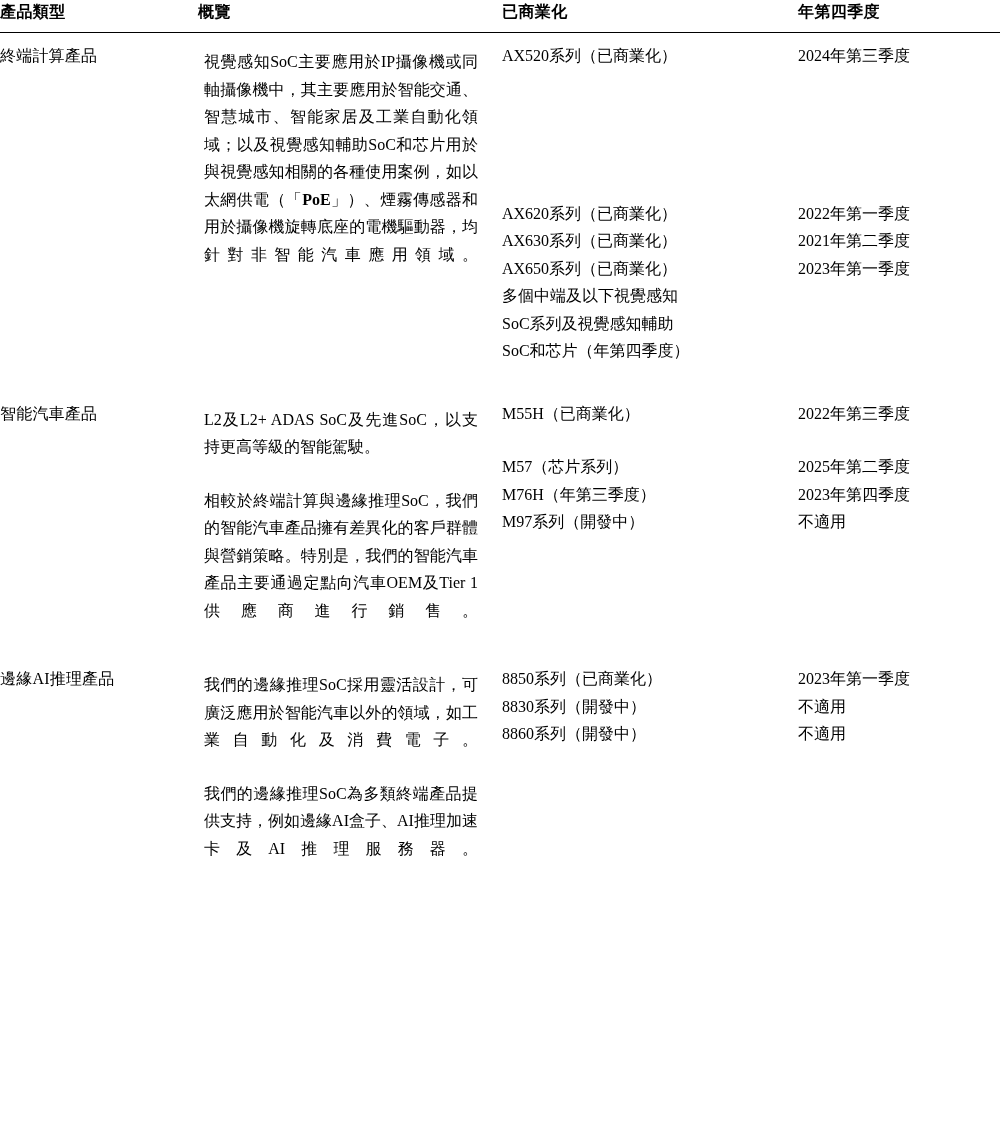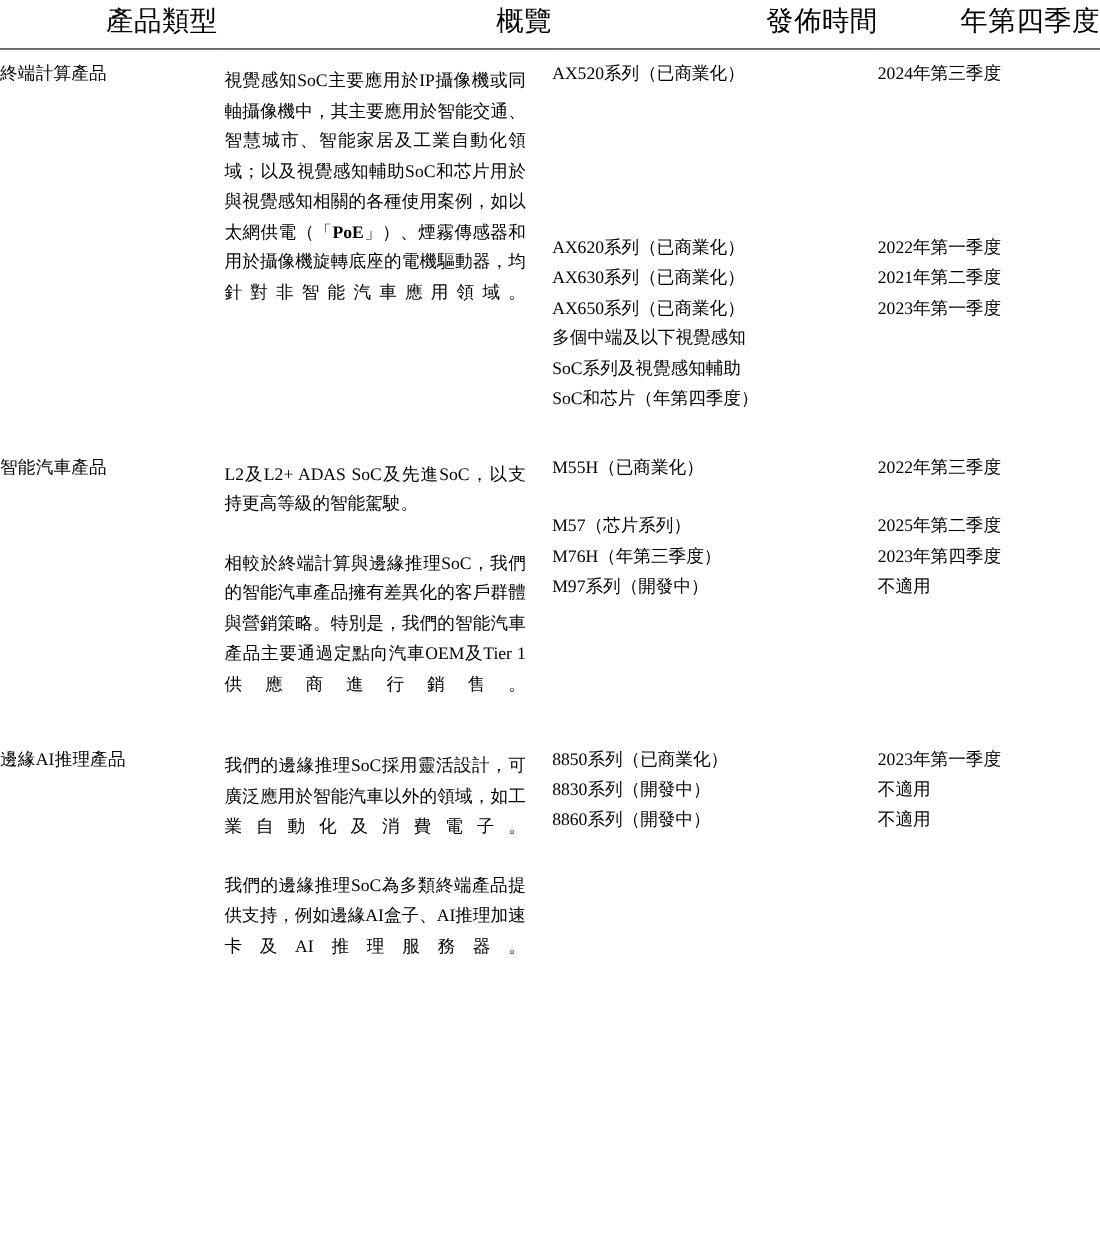--- a/index.html
+++ b/index.html
@@ -26,23 +26,23 @@
     width: 1000px;
     border-collapse: collapse;
     table-layout: fixed;
   }
   table.product-table col.c1 { width: 198px; }
   table.product-table col.c2 { width: 304px; }
   table.product-table col.c3 { width: 296px; }
   table.product-table col.c4 { width: 202px; }
 
   thead th {
-    text-align: right;
-    font-weight: normal;
-    font-size: 25px;
+    text-align: left;
+    font-weight: bold;
+    font-size: 16px;
     padding: 2px 0 9px 0;
     vertical-align: bottom;
     letter-spacing: 0.4px;
   }
   thead tr {
     border-bottom: 1.6px solid #000;
   }
   tbody td {
     vertical-align: top;
     font-size: 16px;
@@ -91,21 +91,21 @@
     <colgroup>
       <col class="c1">
         <col class="c2">
         <col class="c3">
         <col class="c4">
     </colgroup>
     <thead>
       <tr>
         <th>產品類型</th>
         <th>概覽</th>
-        <th>發佈時間</th>
+        <th>已商業化</th>
         <th>年第四季度</th>
       </tr>
     </thead>
     <tbody>
 
       <tr>
         <td class="cat">終端計算產品</td>
         <td class="overview">
           <p>視覺感知SoC主要應用於IP攝像機或同軸攝像機中，其主要應用於智能交通、智慧城市、智能家居及工業自動化領域；以及視覺感知輔助SoC和芯片用於與視覺感知相關的各種使用案例，如以太網供電（「<b class="poe">PoE</b>」）、煙霧傳感器和用於攝像機旋轉底座的電機驅動器，均針對非智能汽車應用領域。</p>
         </td>

